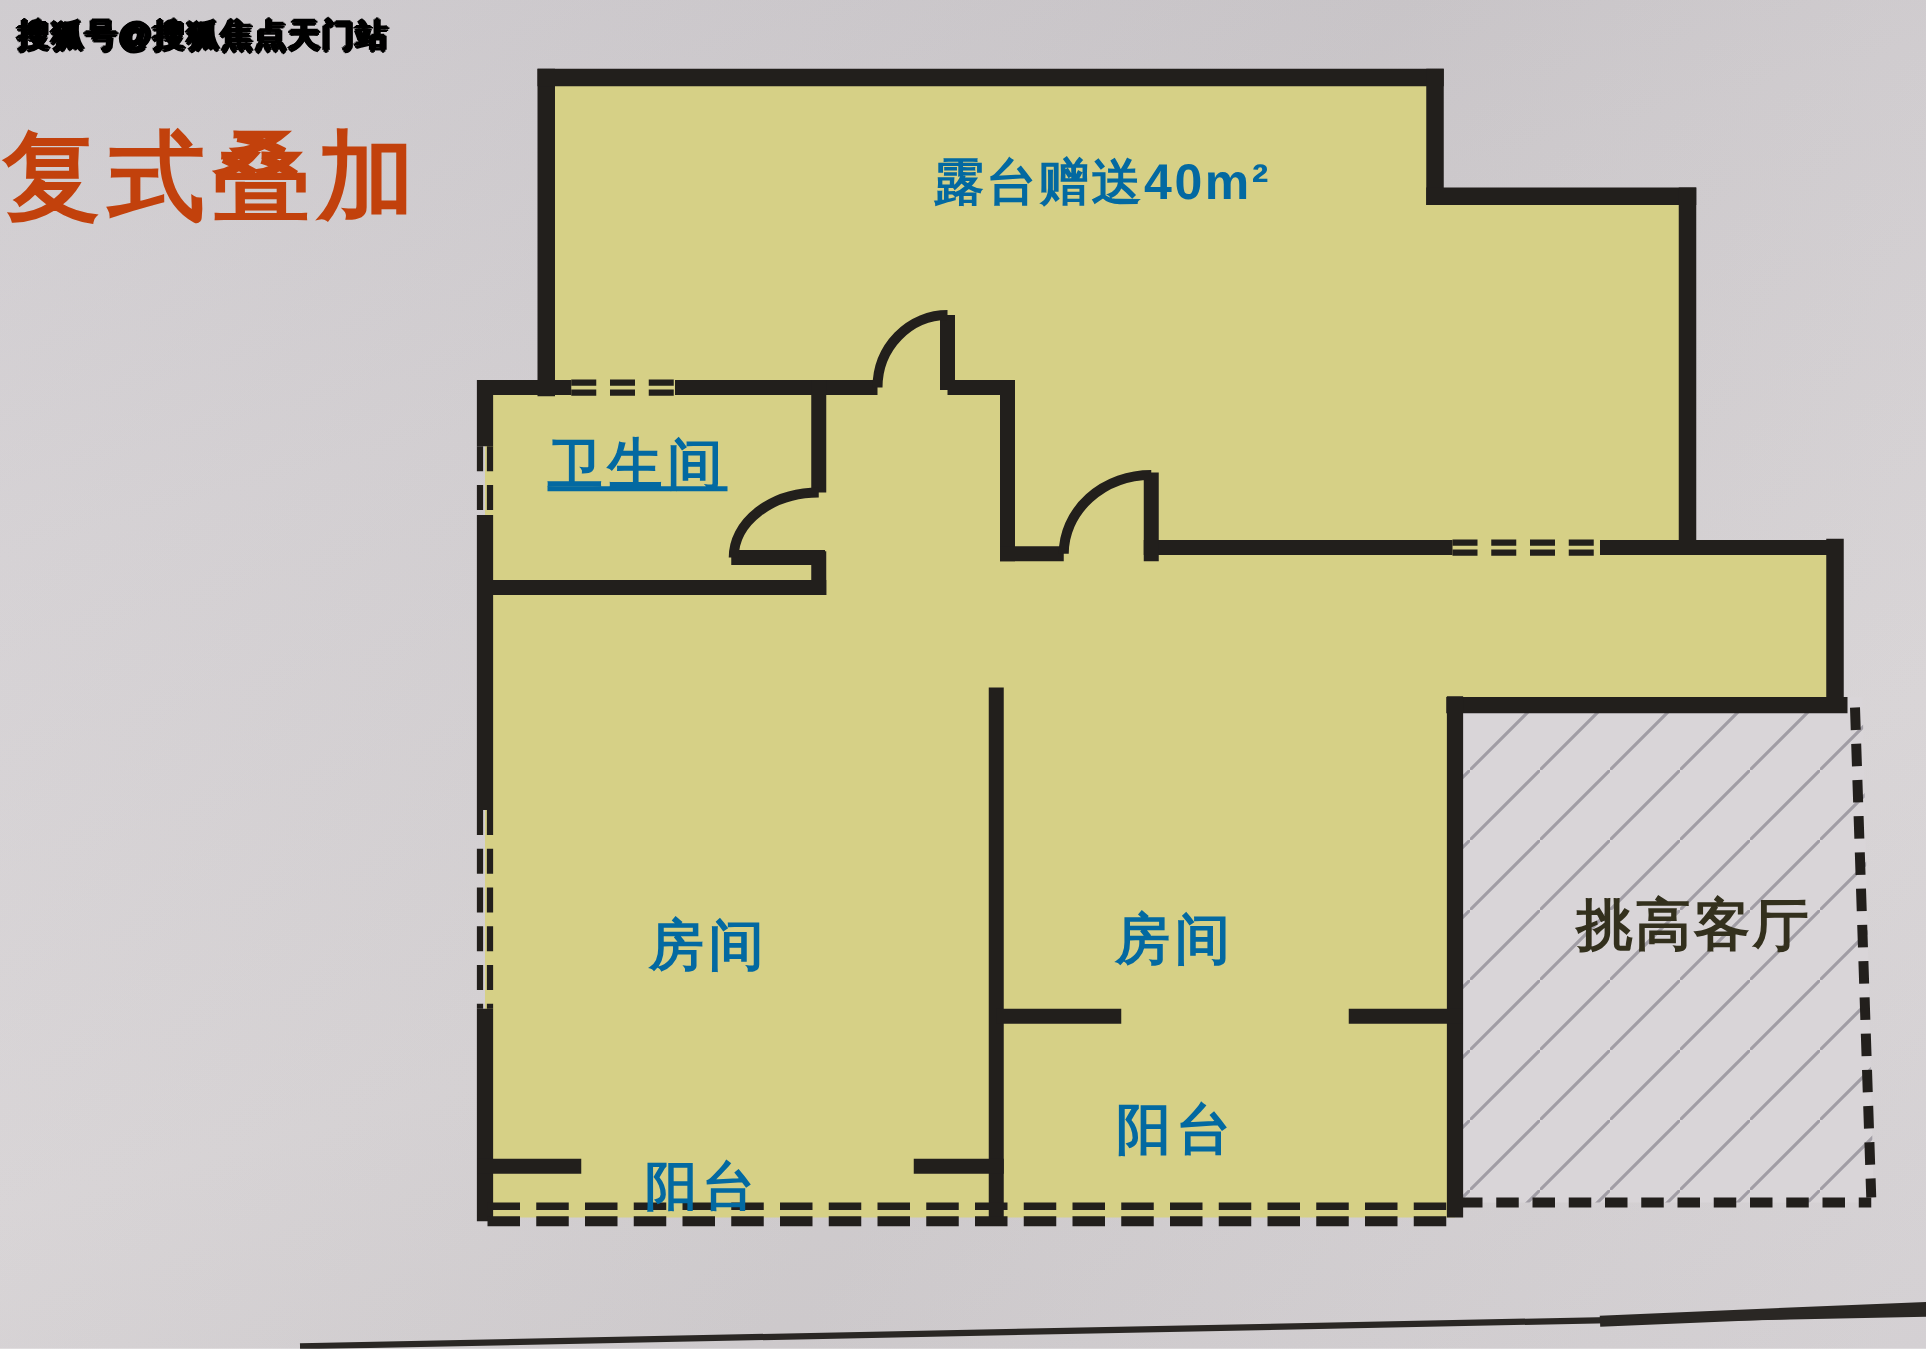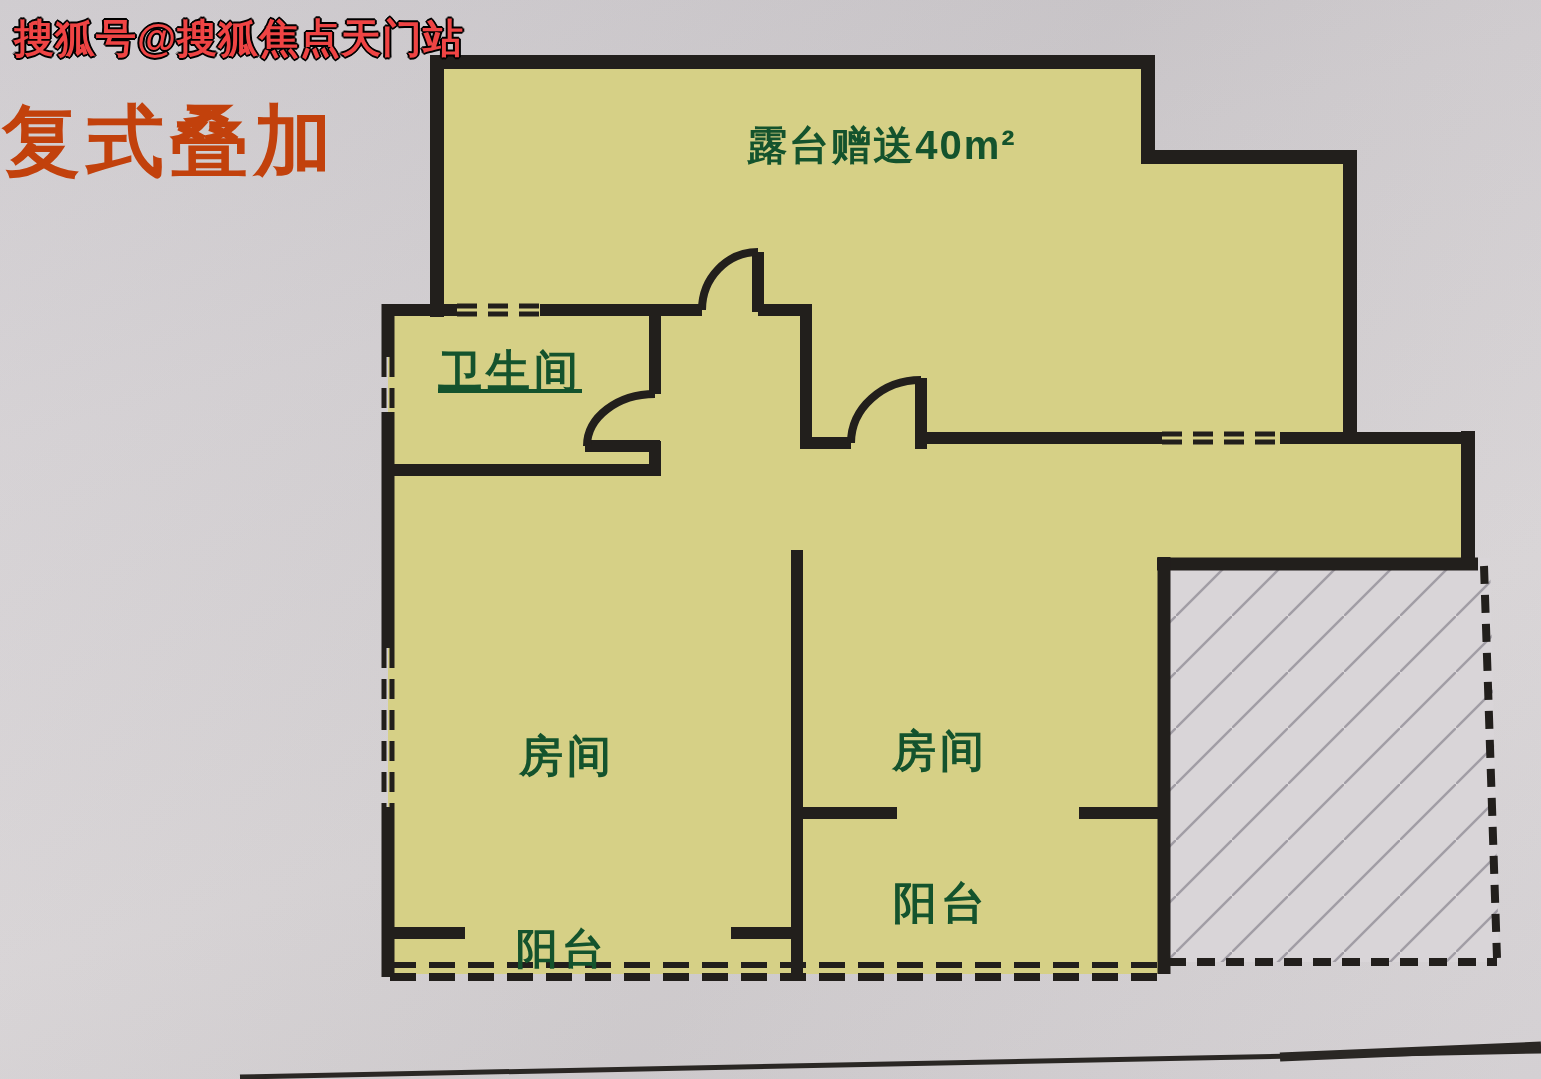--- a/index.html
+++ b/index.html
@@ -7,25 +7,25 @@
     width:1541px;height:1079px;overflow:hidden;position:relative;
     background:linear-gradient(165deg,#cbc7cb 0%,#d4d0d3 30%,#dad6d8 65%,#d2ced1 100%);
     font-family:"Liberation Sans",sans-serif;
   }
   #photo-light{
     position:absolute;inset:0;pointer-events:none;
     background:linear-gradient(115deg,rgba(255,255,255,0.10) 0%,rgba(0,0,0,0.045) 55%,rgba(255,255,255,0.05) 100%);
   }
   #plan-svg{position:absolute;left:0;top:0;}
   .lbl{
-    position:absolute;white-space:nowrap;color:#14532d;
+    position:absolute;white-space:nowrap;color:#0369a1;
     font-family:"Liberation Sans",sans-serif;font-weight:600;
   }
   #watermark{
-    left:14px;top:11px;font-size:40px;font-weight:700;letter-spacing:1px;color:#ef4444;
+    left:14px;top:11px;font-size:26px;font-weight:400;letter-spacing:1px;color:#000000;
     text-shadow:-2px 0 0 #000,2px 0 0 #000,0 -2px 0 #000,0 2px 0 #000,
                 -1px -1px 0 #000,1px 1px 0 #000,-1px 1px 0 #000,1px -1px 0 #000;
   }
   #page-title{
     left:2px;top:90px;font-size:78px;font-weight:800;letter-spacing:6px;color:#c2410c;
   }
   #terrace-label{left:660px;top:118px;width:444px;text-align:center;font-size:40px;font-weight:700;letter-spacing:2px;}
   #bathroom-label{left:420px;top:342px;width:180px;text-align:center;font-size:44px;letter-spacing:4px;text-decoration:underline;}
   #bedroom-left-label{left:467px;top:727px;width:200px;text-align:center;font-size:44px;letter-spacing:4px;}
   #bedroom-right-label{left:840px;top:722px;width:200px;text-align:center;font-size:44px;letter-spacing:4px;}
@@ -133,13 +133,14 @@
 <div class="lbl" id="watermark">搜狐号@搜狐焦点天门站</div>
 <div class="lbl" id="page-title">复式叠加</div>
 
 <div class="lbl" id="terrace-label">露台赠送40m²</div>
 <div class="lbl" id="bathroom-label">卫生间</div>
 <div class="lbl" id="bedroom-left-label">房间</div>
 <div class="lbl" id="bedroom-right-label">房间</div>
 <div class="lbl" id="balcony-right-label">阳台</div>
 <div class="lbl" id="balcony-left-label">阳台</div>
 <div class="lbl" id="living-room-label">
+  <div>挑高客厅</div>
 </div>
 
 </body></html>

